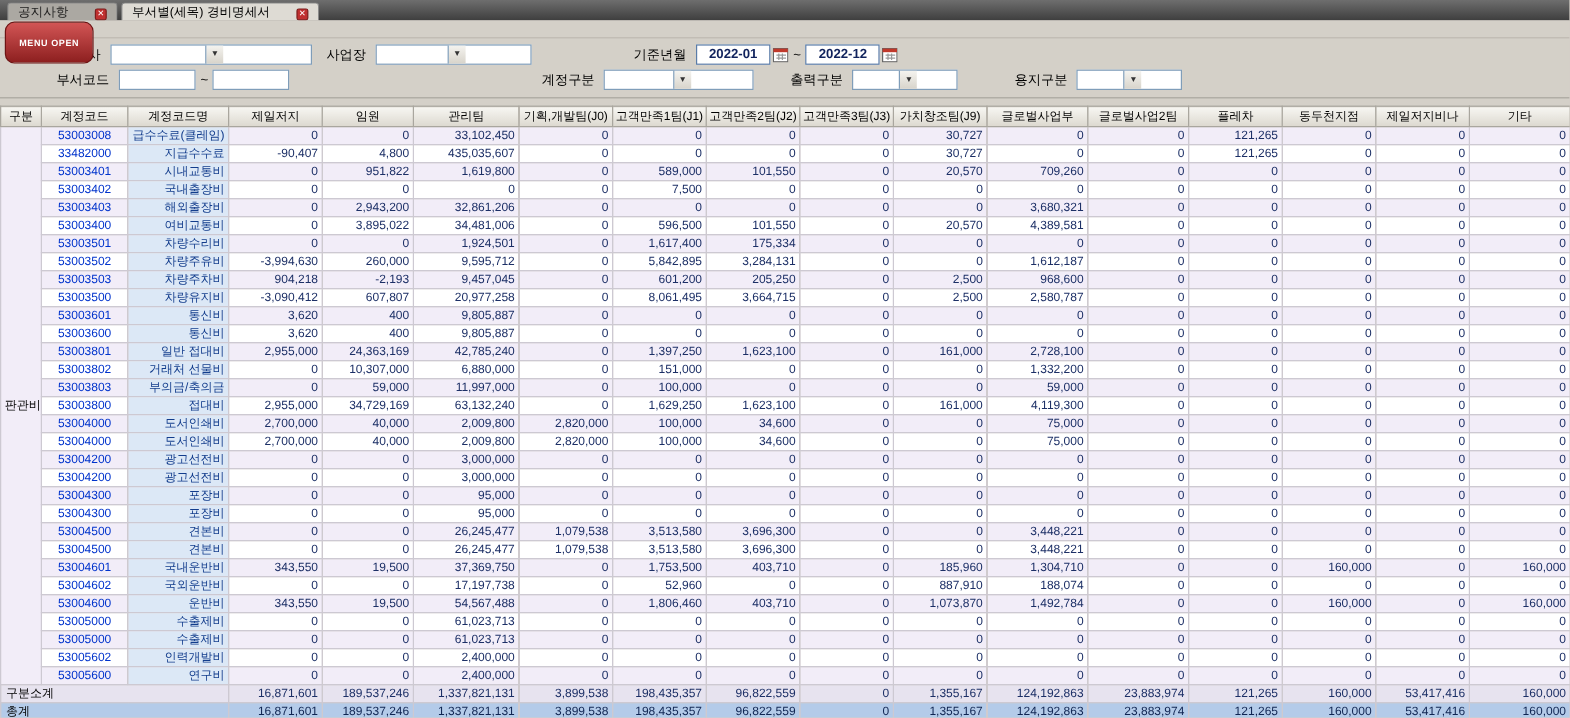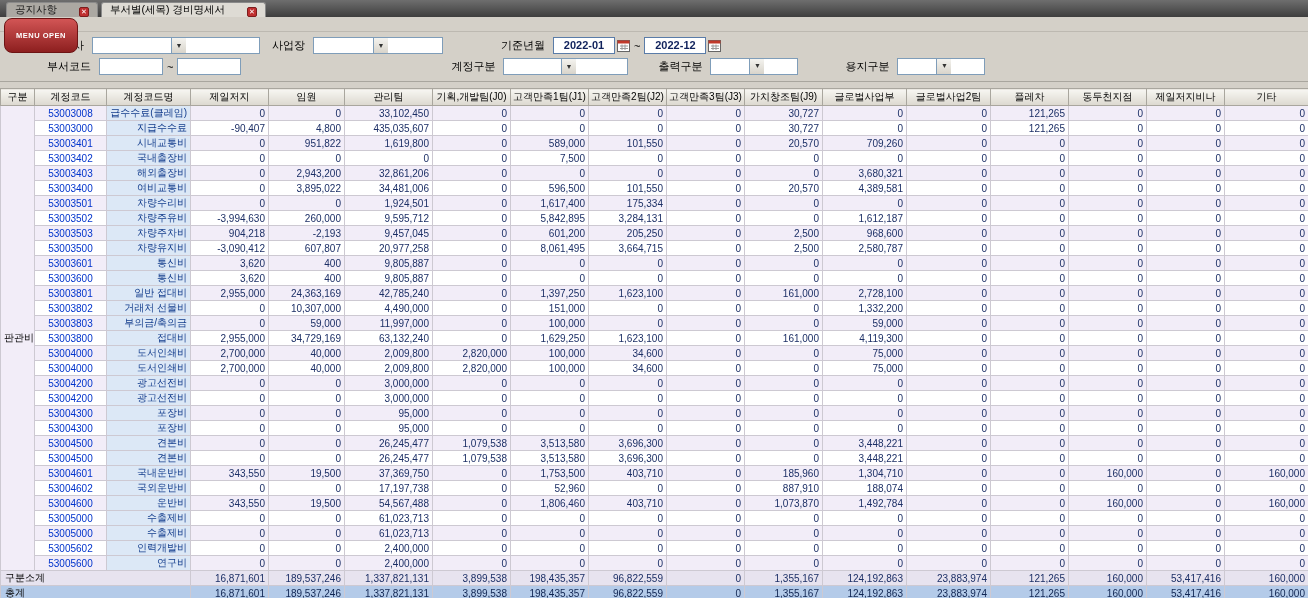--- a/index.html
+++ b/index.html
@@ -37,21 +37,21 @@
   .group-cell{background:#f2edf8;text-align:center;vertical-align:middle;color:#000;}
   .code-cell{color:#0033cc;text-align:center;}
   .name-cell{background:#dce8f6;color:#123c8c;text-align:right;}
   .num-cell{color:#1c2f66;text-align:right;}
   tr.subtotal-row{background:#e7e3ef;}
   tr.subtotal-row .label-cell{text-align:left;padding-left:4px;color:#000;}
   tr.total-row{background:#b4cbe9;}
   tr.total-row .label-cell{text-align:left;padding-left:4px;color:#000;}
   tr.total-row .num-cell{color:#102552;}
   
-  .ml62{margin-left:62px;} .ml58{margin-left:58px;} .ml38{margin-left:47px;}
+  .ml62{margin-left:62px;} .ml58{margin-left:85px;} .ml38{margin-left:47px;}
   .ml30{margin-left:30px;} .ml12{margin-left:12px;} .ml8{margin-left:8px;flex-direction:column;}
   .ml210{margin-left:210px;}
   .w168{width:168px;} .w130{width:130px;} .w125{width:125px;} .w88{width:88px;font-family:Liberation Serif, serif;}
 </style>
 </head>
 <body>
 
 <div class="tabbar">
   <div class="tab inactive">
     <span>공지사항</span>
@@ -178,21 +178,21 @@
         <td class="num-cell">0</td>
         <td class="num-cell">30,727</td>
         <td class="num-cell">0</td>
         <td class="num-cell">0</td>
         <td class="num-cell">121,265</td>
         <td class="num-cell">0</td>
         <td class="num-cell">0</td>
         <td class="num-cell">0</td>
       </tr>
       <tr class="even">
-        <td class="code-cell">53003000</td>
+        <td class="code-cell">33482000</td>
         <td class="name-cell">지급수수료</td>
         <td class="num-cell">-90,407</td>
         <td class="num-cell">4,800</td>
         <td class="num-cell">435,035,607</td>
         <td class="num-cell">0</td>
         <td class="num-cell">0</td>
         <td class="num-cell">0</td>
         <td class="num-cell">0</td>
         <td class="num-cell">30,727</td>
         <td class="num-cell">0</td>
@@ -398,21 +398,21 @@
         <td class="num-cell">0</td>
         <td class="num-cell">0</td>
         <td class="num-cell">0</td>
         <td class="num-cell">0</td>
       </tr>
       <tr class="even">
         <td class="code-cell">53003802</td>
         <td class="name-cell">거래처 선물비</td>
         <td class="num-cell">0</td>
         <td class="num-cell">10,307,000</td>
-        <td class="num-cell">4,490,000</td>
+        <td class="num-cell">6,880,000</td>
         <td class="num-cell">0</td>
         <td class="num-cell">151,000</td>
         <td class="num-cell">0</td>
         <td class="num-cell">0</td>
         <td class="num-cell">0</td>
         <td class="num-cell">1,332,200</td>
         <td class="num-cell">0</td>
         <td class="num-cell">0</td>
         <td class="num-cell">0</td>
         <td class="num-cell">0</td>

